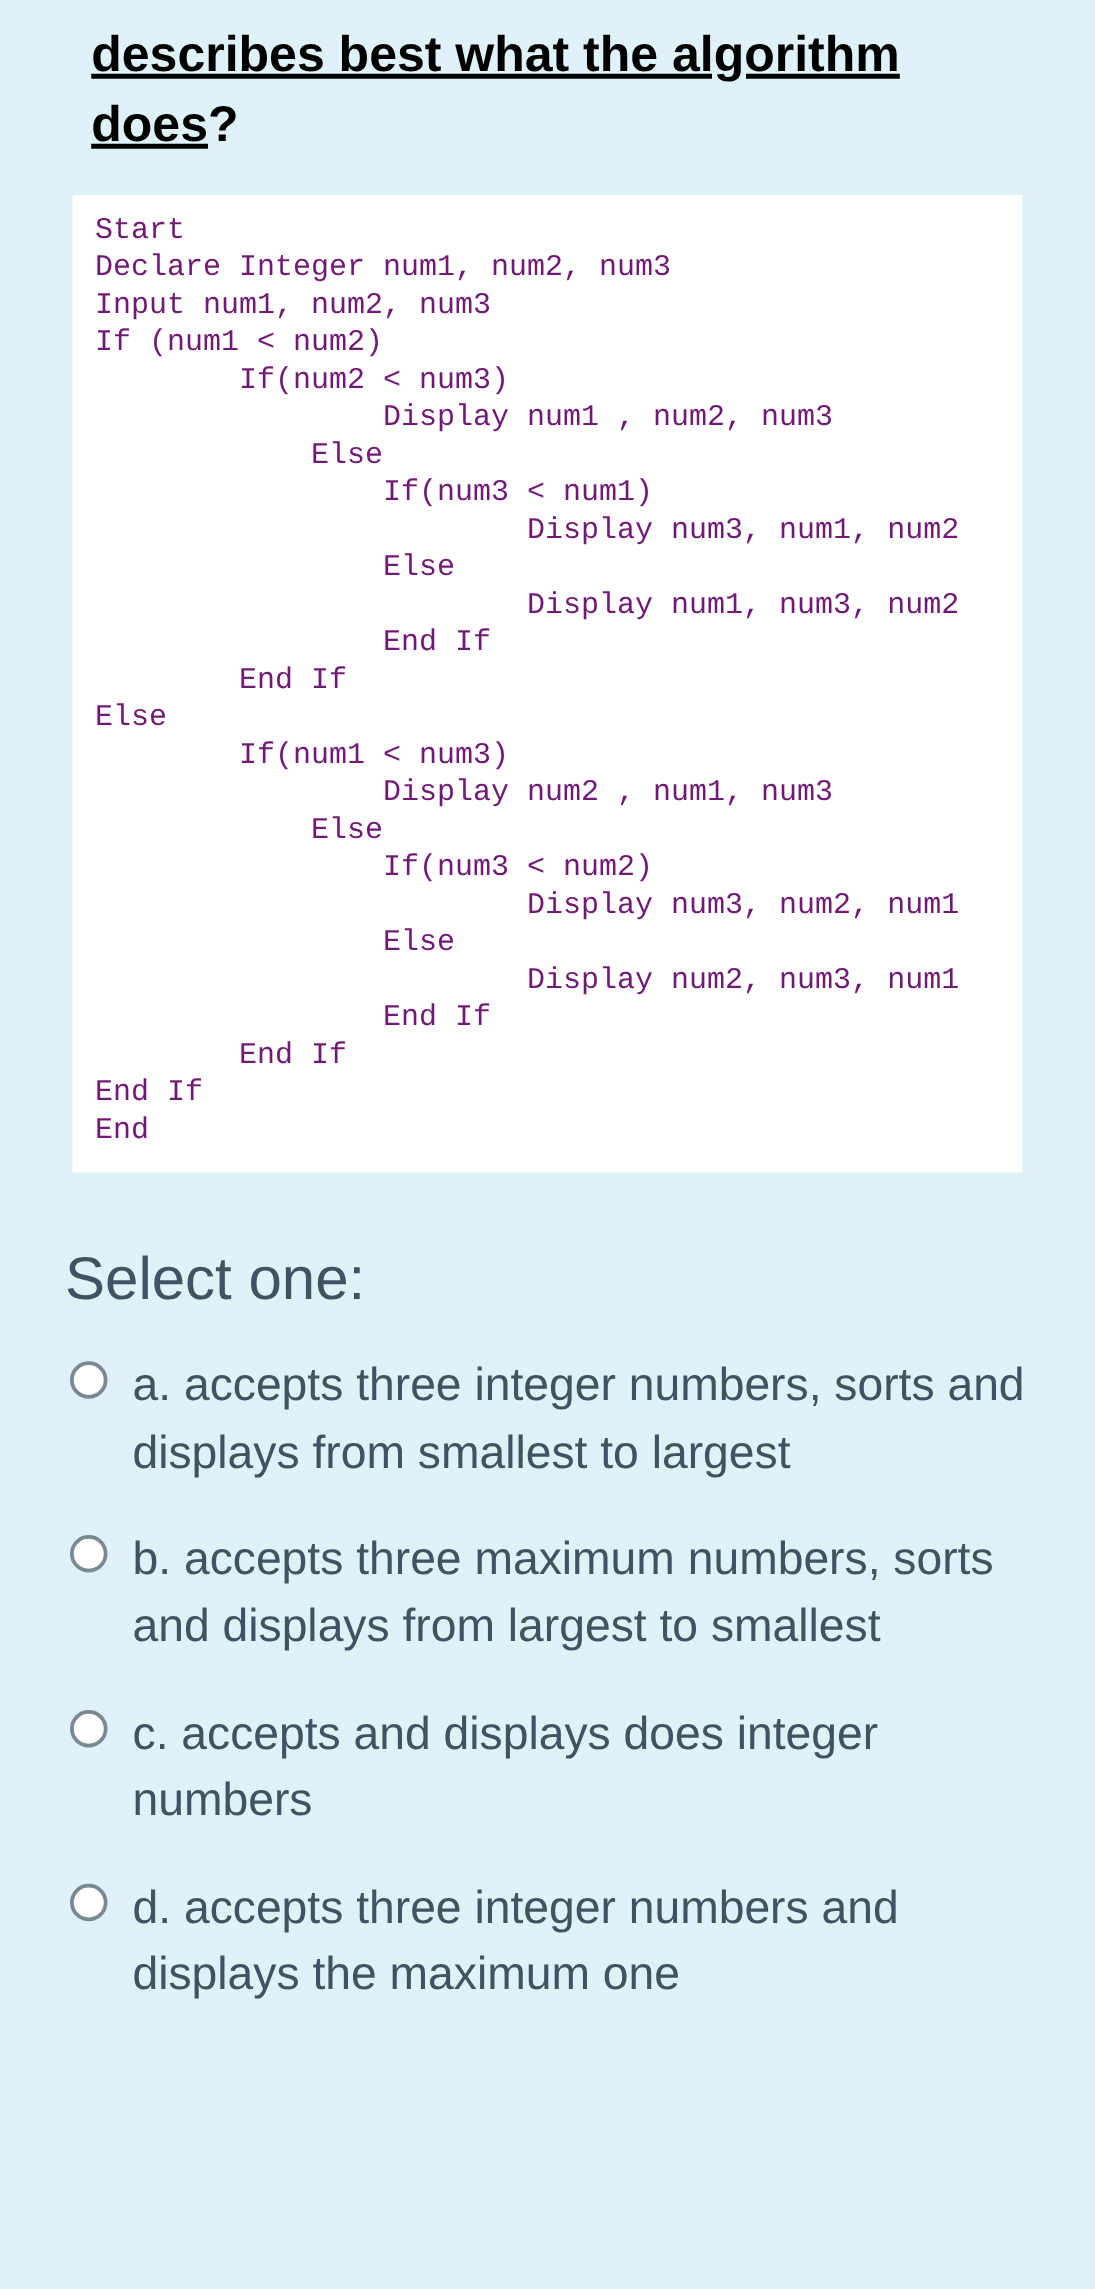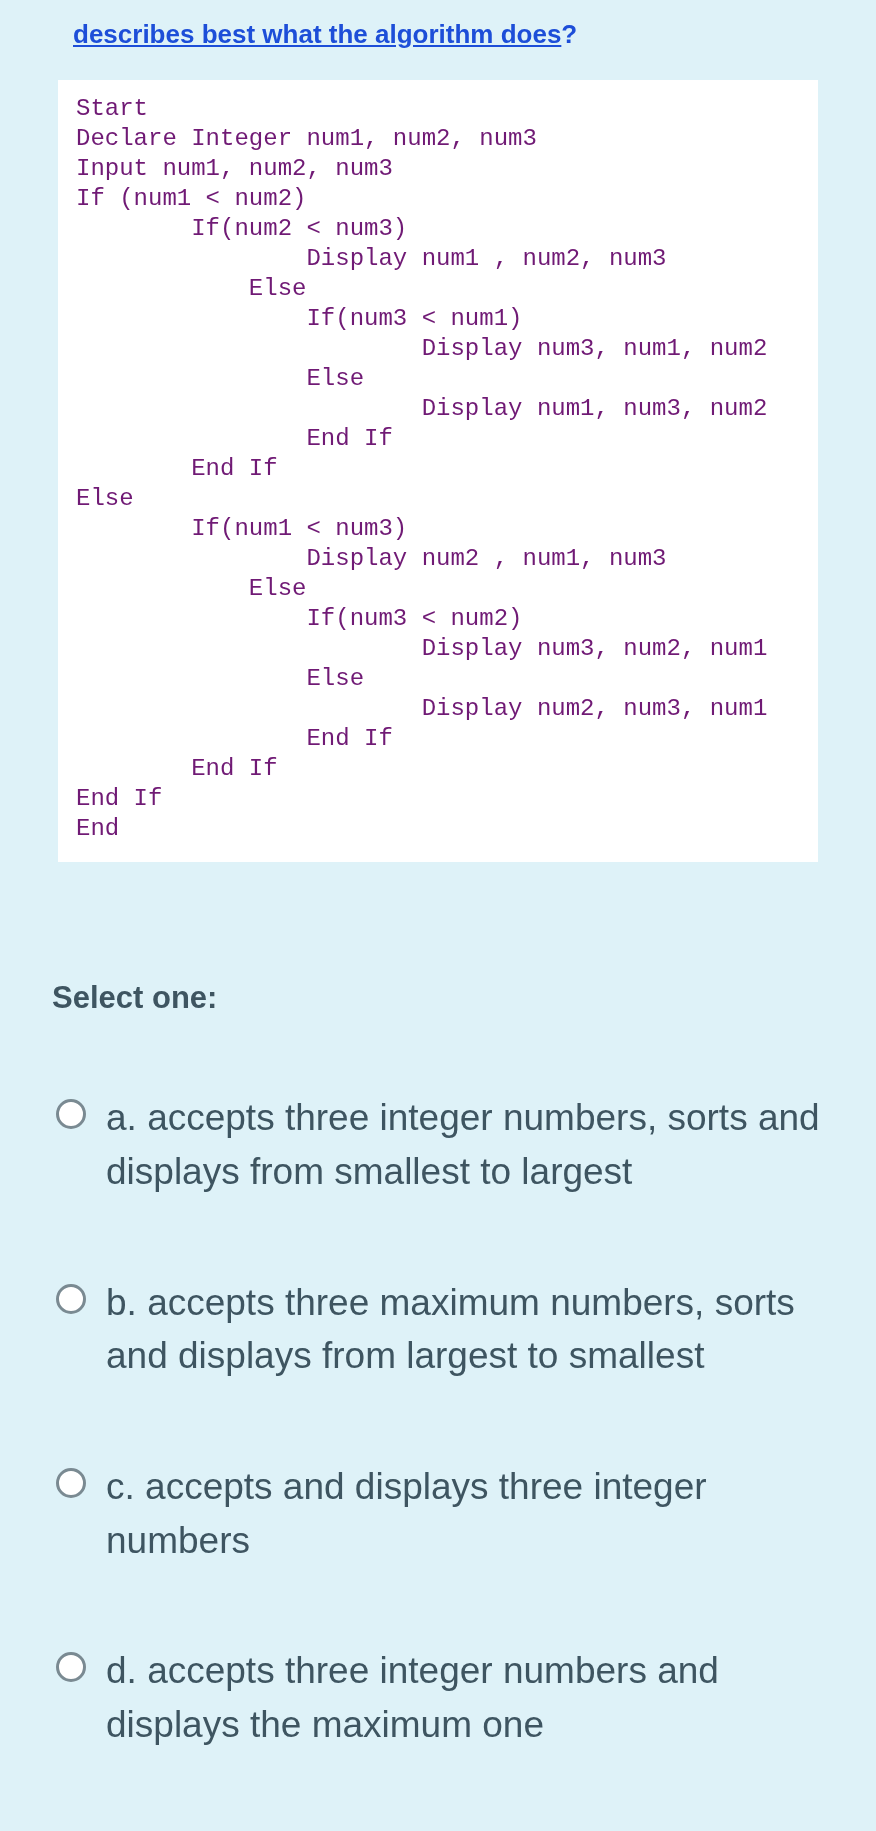--- a/index.html
+++ b/index.html
@@ -7,22 +7,22 @@
   body {
     background: #def2f8;
     font-family: Arial, Helvetica, sans-serif;
     color: #3a4a52;
     padding: 0;
   }
   .page {
     padding: 0 48px 60px 48px;
   }
   .question-title {
-    color: #1d4ed8;
-    font-size: 26px;
+    color: #000000;
+    font-size: 40px;
     line-height: 1.4;
     text-decoration: underline;
     font-weight: 700;
     padding: 16px 25px 0 25px;
   }
   .question-title .qmark {
     text-decoration: none;
     display: inline-block;
   }
   .code-block {
@@ -30,39 +30,37 @@
     margin: 28px 10px 0 10px;
     padding: 14px 18px 18px 18px;
     font-family: "Courier New", Courier, monospace;
     font-size: 24px;
     line-height: 1.25;
     color: #701a75;
     white-space: pre;
     overflow-x: auto;
   }
   .select-one {
-    font-size: 31px;
+    font-size: 48px;
     color: #3e5561;
-    margin: 118px 0 28px 4px;
-    font-weight: bold;
+    margin: 58px 0 28px 4px;
   }
   .options {
     display: flex;
     flex-direction: column;
     gap: 30px;
   }
   .option {
     display: flex;
     align-items: flex-start;
     gap: 20px;
     cursor: pointer;
     font-size: 37px;
     color: #3e5561;
     line-height: 1.45;
-    margin-top: 45px;
   }
   .opt-text { padding-top: 2px; }
   .radio {
     flex: 0 0 auto;
     width: 30px;
     height: 30px;
     margin-top: 10px;
     margin-left: 8px;
     appearance: none;
     -webkit-appearance: none;
@@ -130,21 +128,21 @@
       <span class="opt-text">
         <span>b.</span>
         <span>accepts three maximum numbers, sorts and displays from largest to smallest</span>
       </span>
     </label>
 
     <label class="option">
       <input type="radio" name="answer" class="radio" style="">
       <span class="opt-text">
         <span>c.</span>
-        <span>accepts and displays three integer numbers</span>
+        <span>accepts and displays does integer numbers</span>
       </span>
     </label>
 
     <label class="option">
       <input type="radio" name="answer" class="radio" style="">
       <span class="opt-text">
         <span>d.</span>
         <span>accepts three integer numbers and displays the maximum one</span>
       </span>
     </label>

